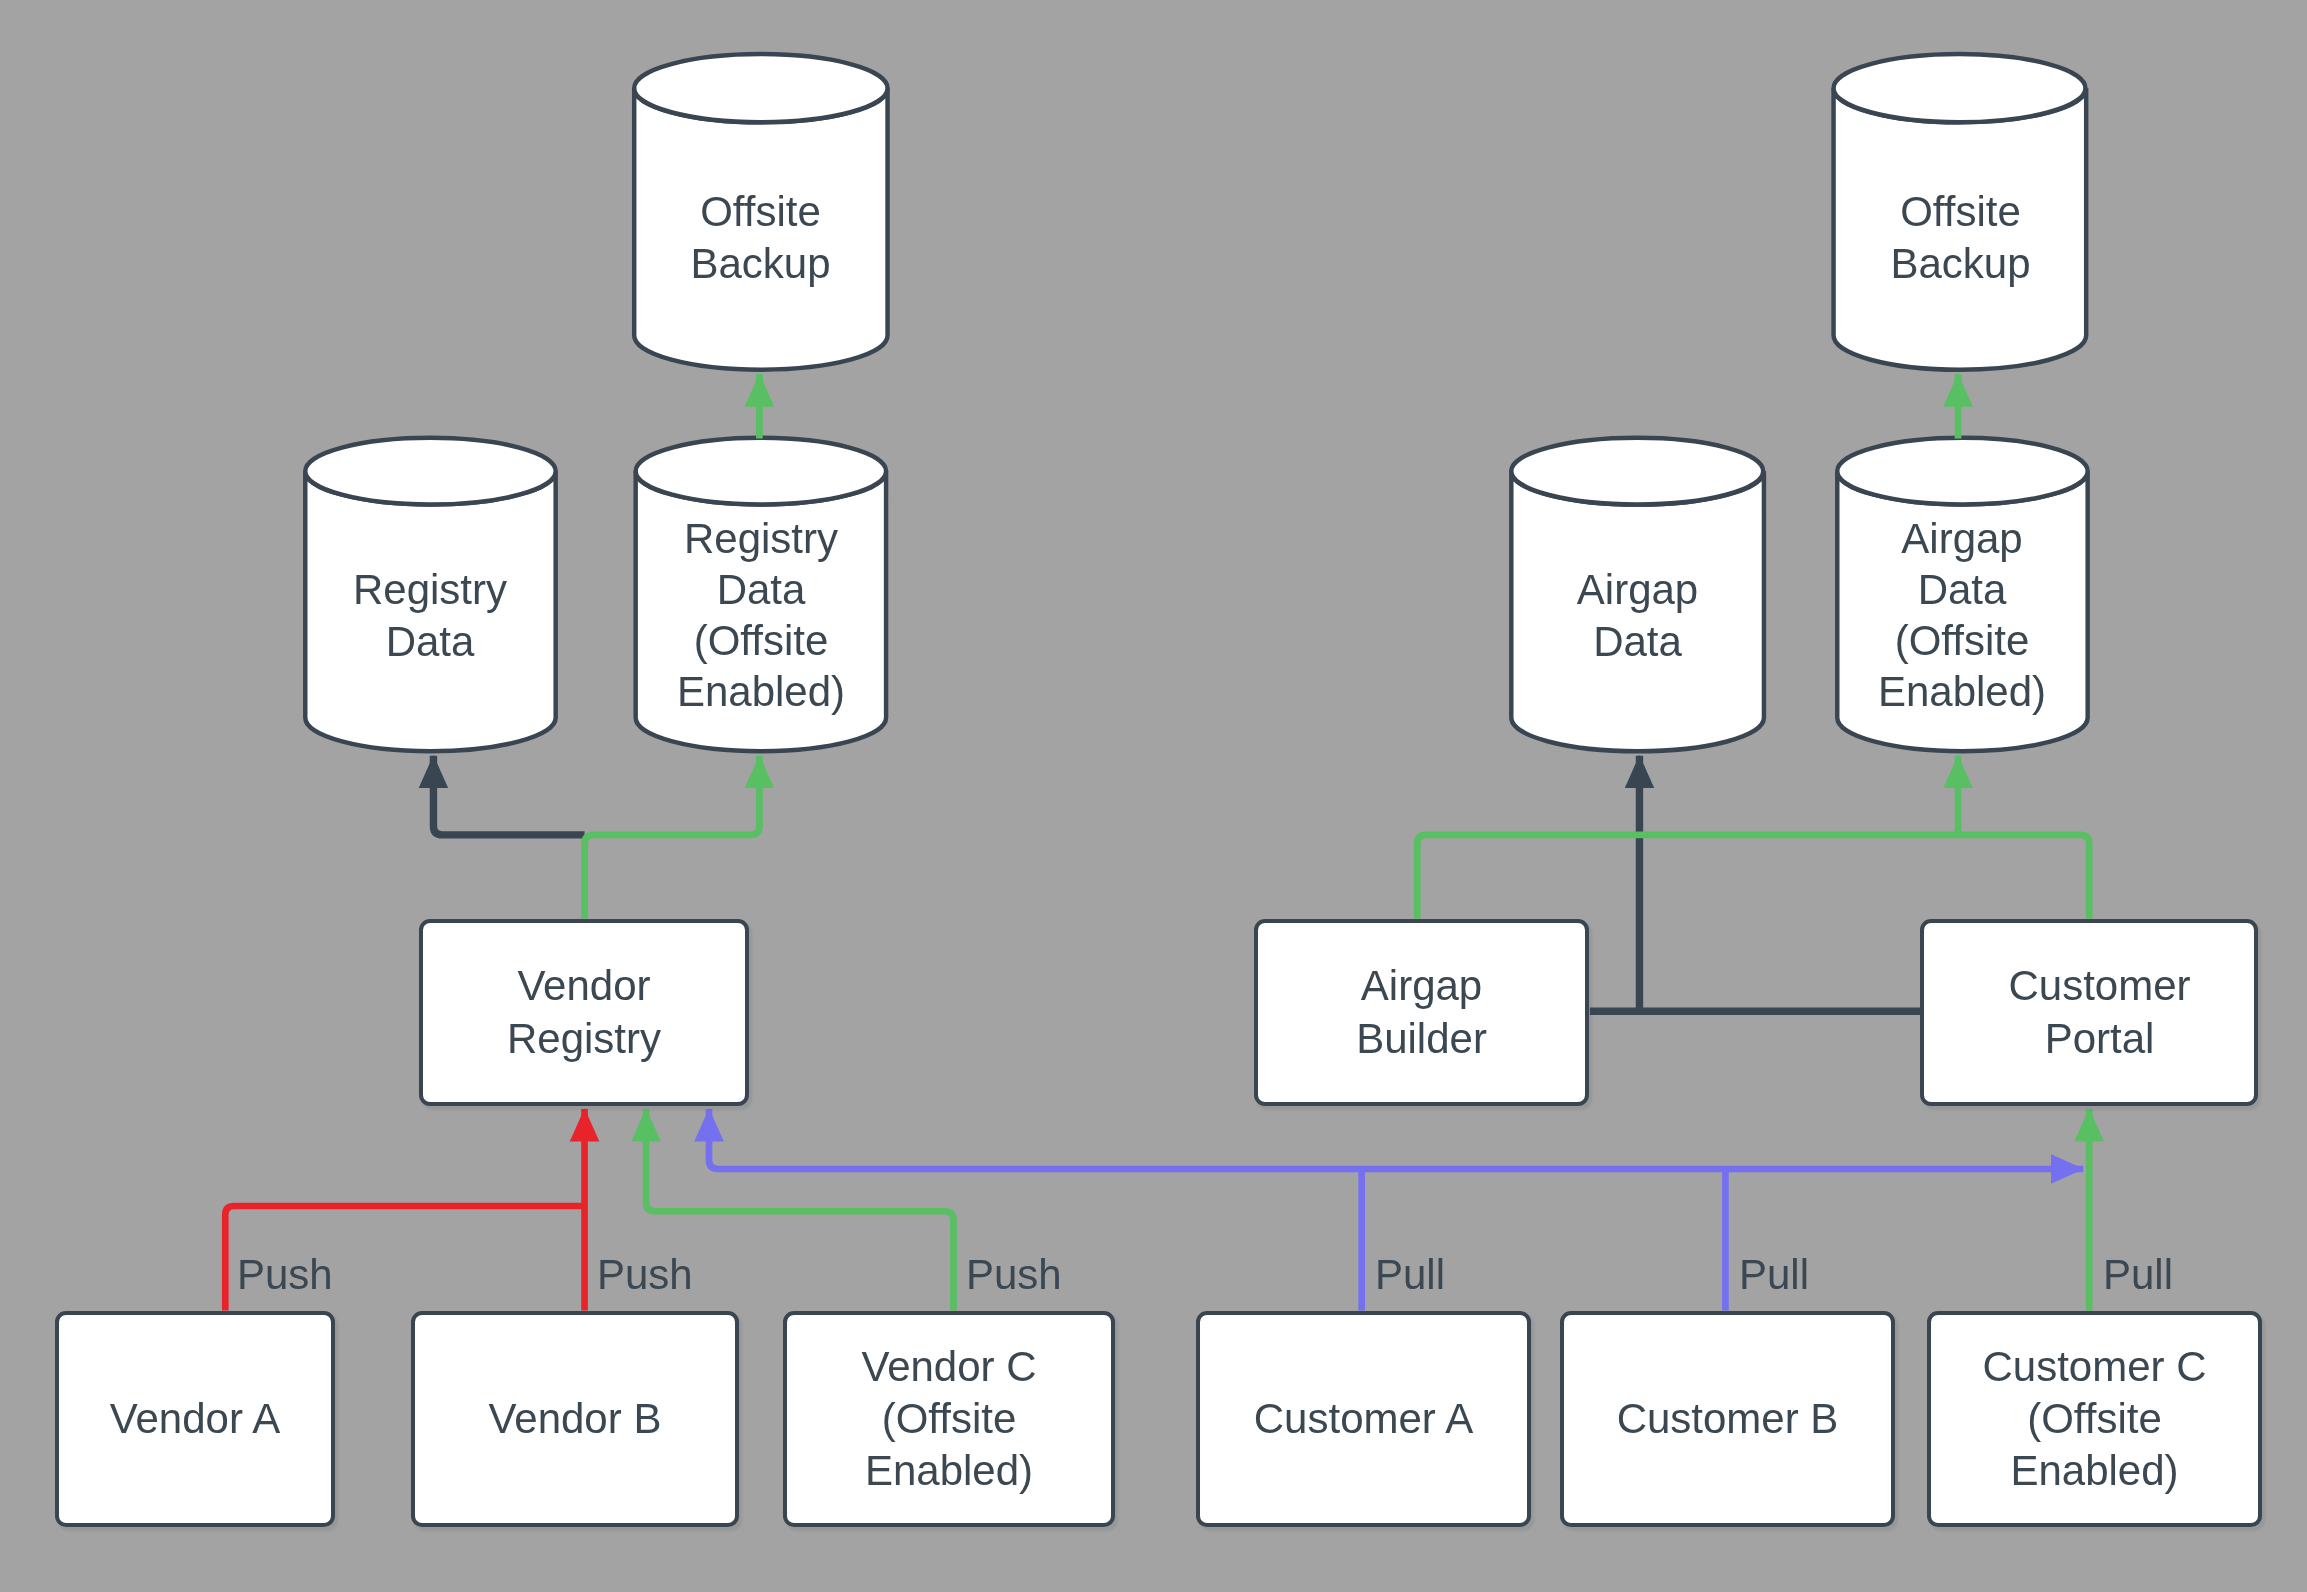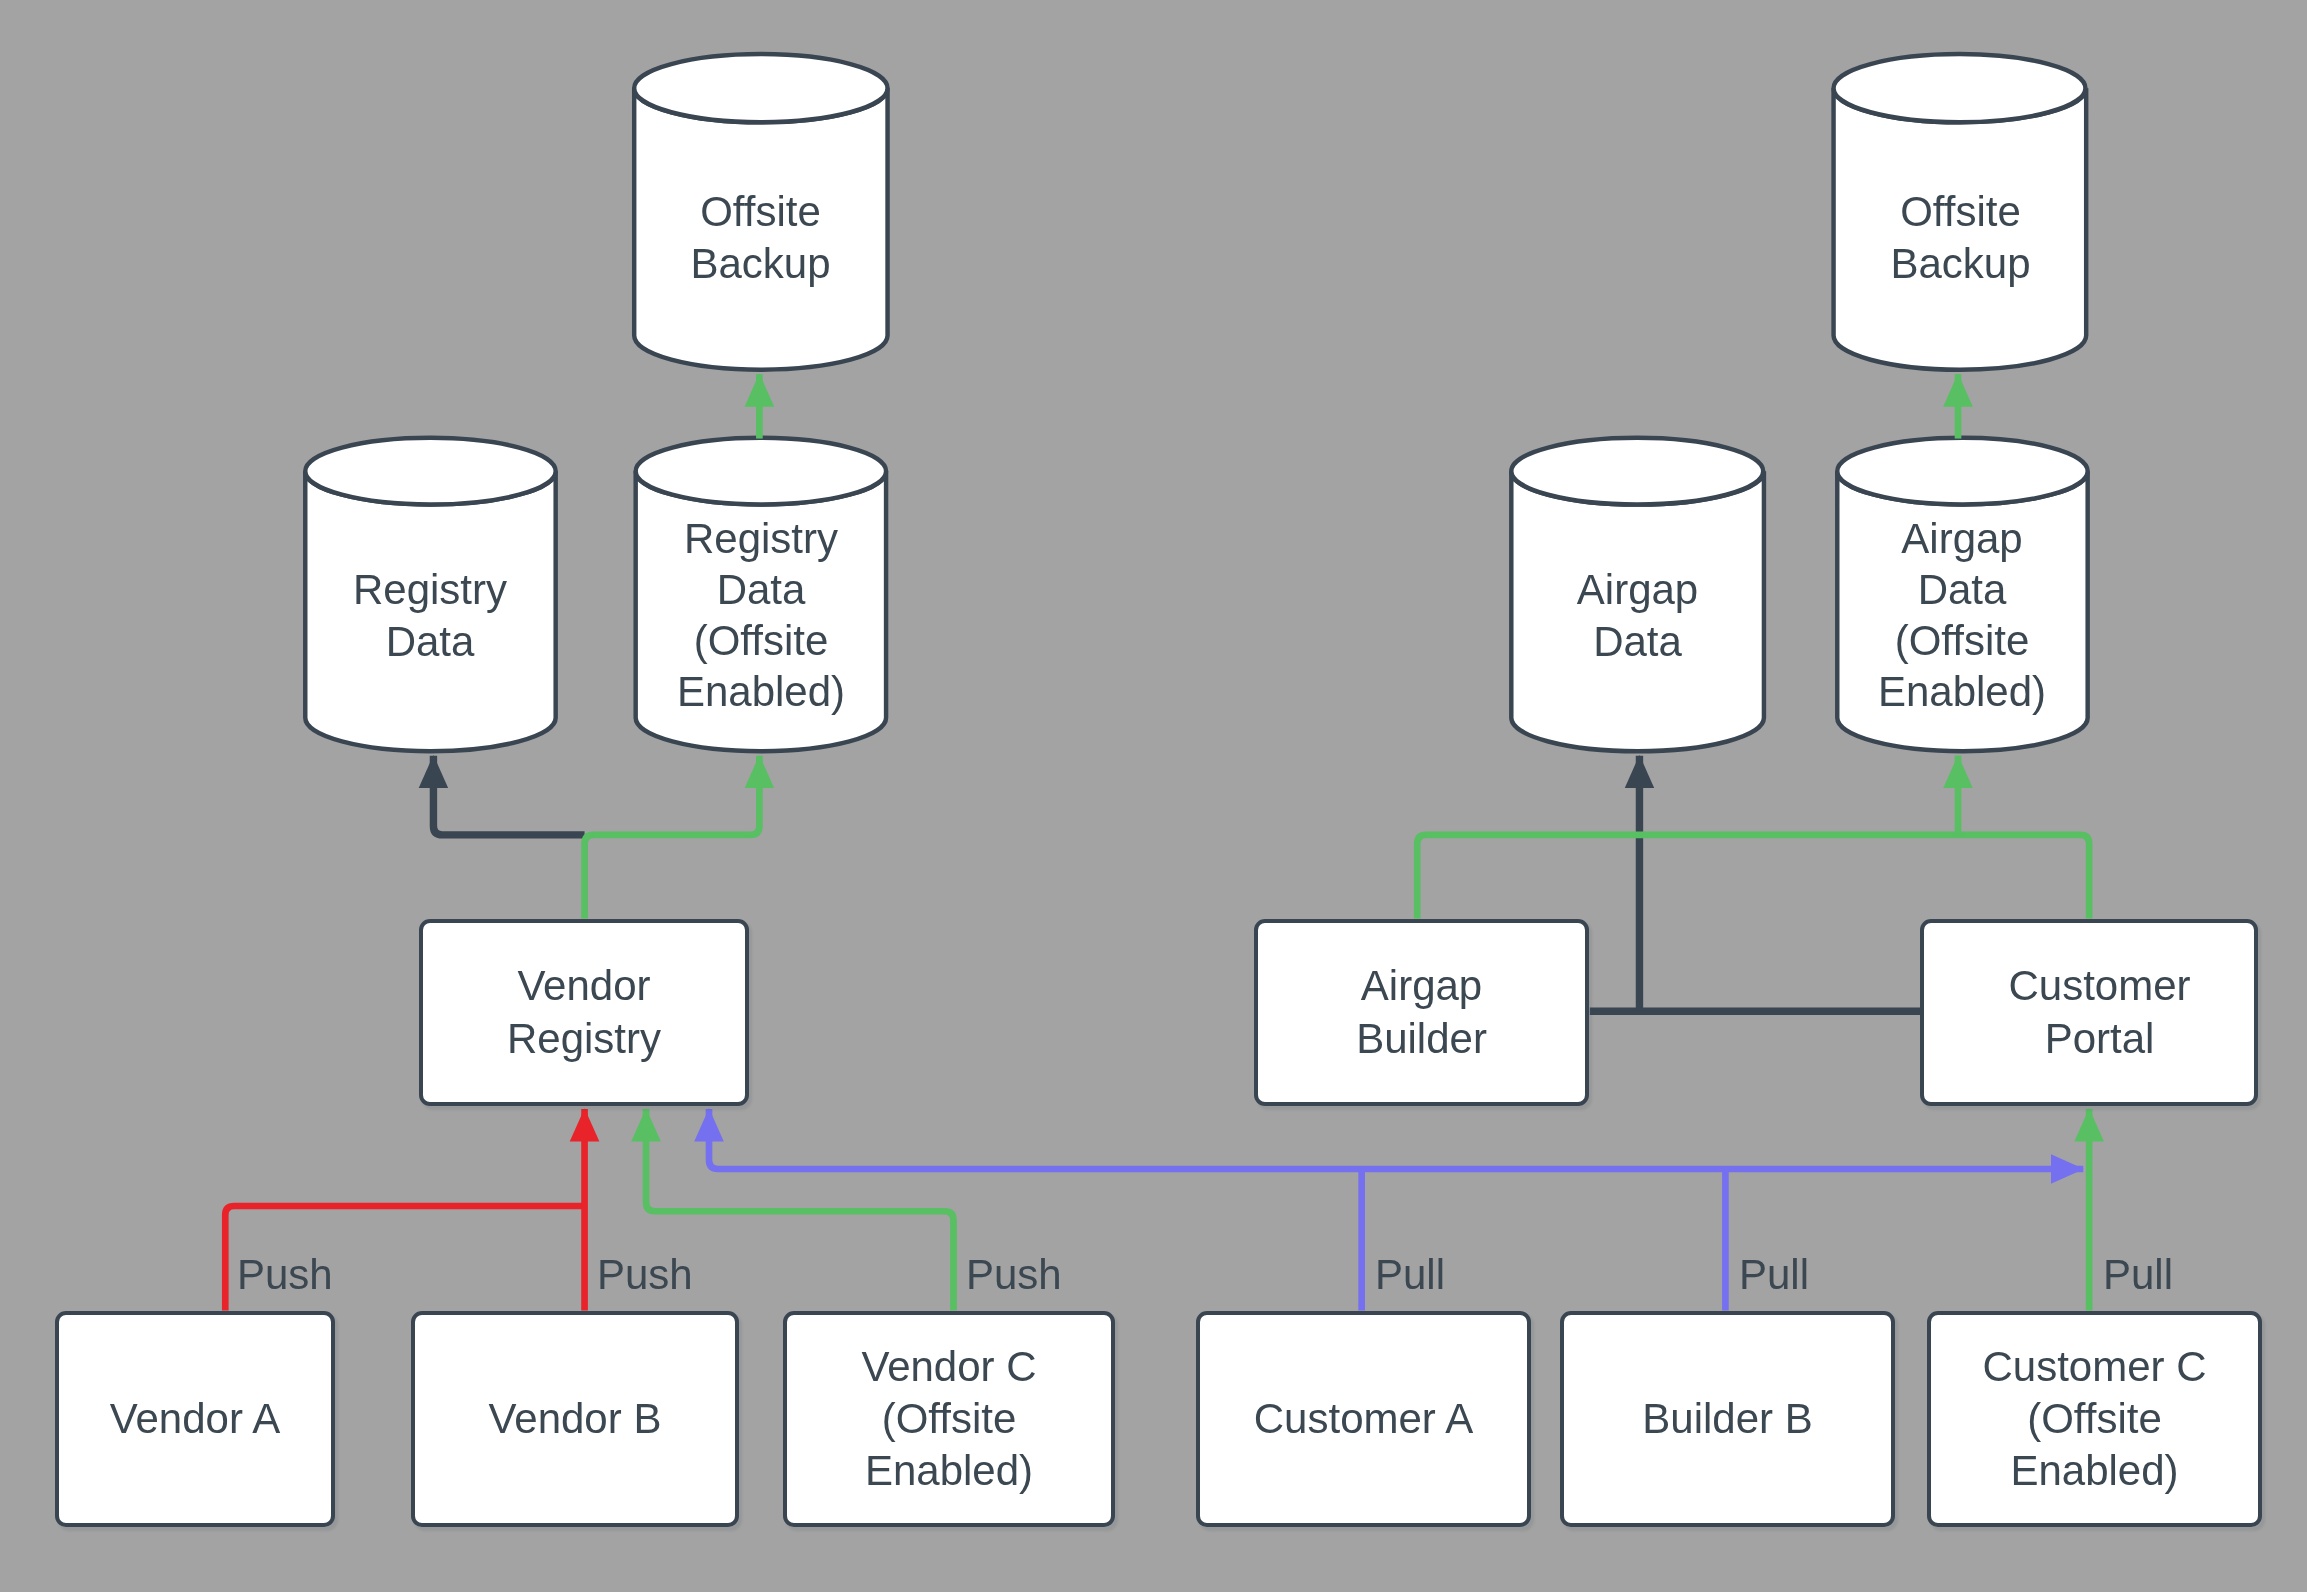--- a/index.html
+++ b/index.html
@@ -121,21 +121,21 @@
 Builder</div>
   <div class="node" style="left:1920px; top:919px; width:338px; height:187px;padding-left:21px;">Customer
 Portal</div>
 
   <div class="node" style="left:55px; top:1311px; width:280px; height:216px;">Vendor A</div>
   <div class="node" style="left:411px; top:1311px; width:328px; height:216px;">Vendor B</div>
   <div class="node" style="left:783px; top:1311px; width:332px; height:216px;">Vendor C
 (Offsite
 Enabled)</div>
   <div class="node" style="left:1196px; top:1311px; width:335px; height:216px;">Customer A</div>
-  <div class="node" style="left:1560px; top:1311px; width:335px; height:216px;">Builder B</div>
+  <div class="node" style="left:1560px; top:1311px; width:335px; height:216px;">Customer B</div>
   <div class="node" style="left:1927px; top:1311px; width:335px; height:216px;">Customer C
 (Offsite
 Enabled)</div>
 
   <div class="edge-label" style="left:237px; top:1254px;">Push</div>
   <div class="edge-label" style="left:597px; top:1254px;">Push</div>
   <div class="edge-label" style="left:966px; top:1254px;">Push</div>
   <div class="edge-label" style="left:1375px; top:1254px;">Pull</div>
   <div class="edge-label" style="left:1739px; top:1254px;">Pull</div>
   <div class="edge-label" style="left:2103px; top:1254px;">Pull</div>

